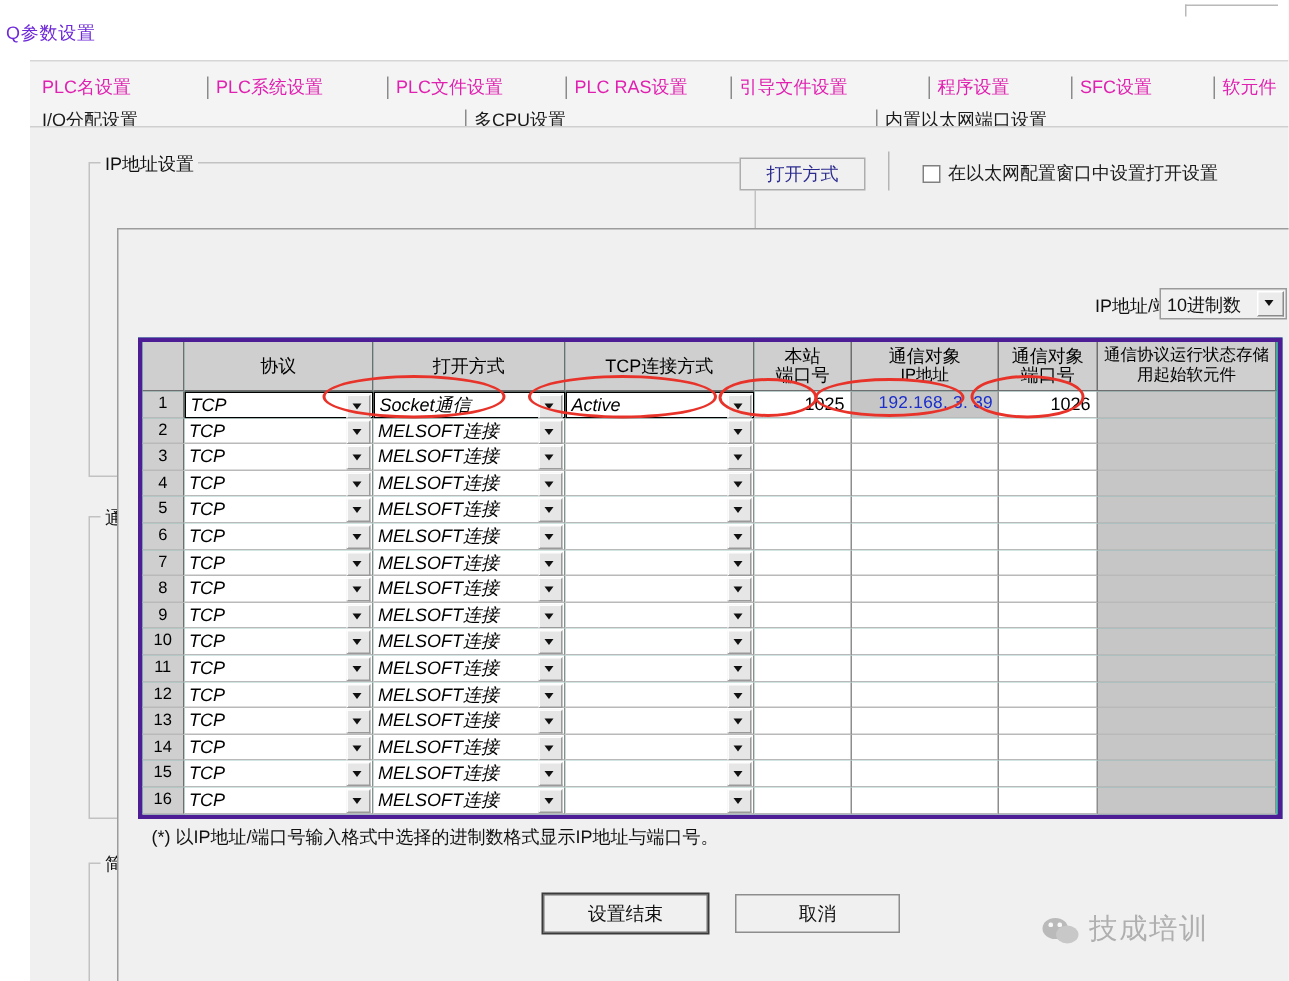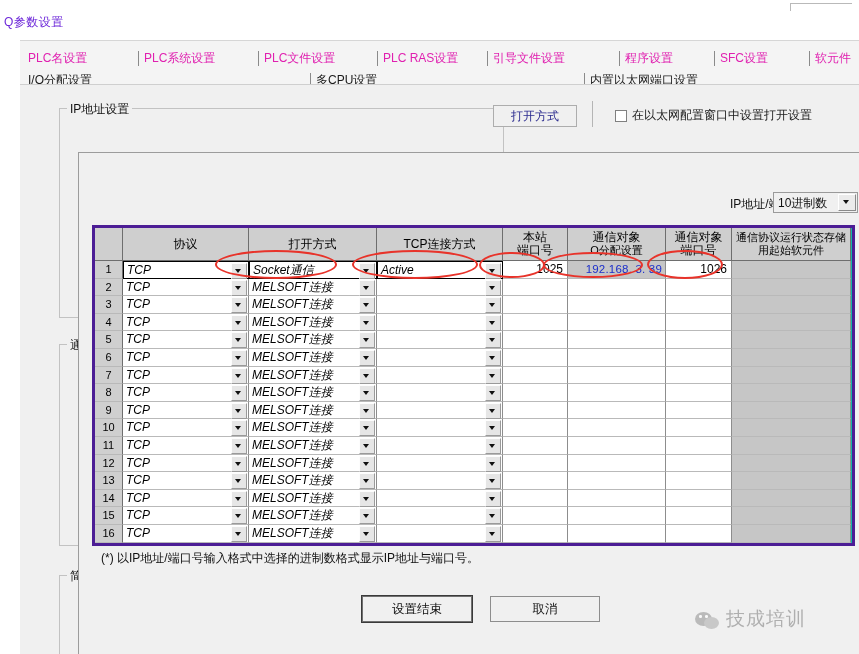--- a/index.html
+++ b/index.html
@@ -162,21 +162,21 @@
       </div>
       <div class="hdr" style="left: 408px; width: 65px;">
         <div>
           <span>本站</span>
           <span>端口号</span>
         </div>
       </div>
       <div class="hdr" style="left: 473px; width: 98px;">
         <div>
           <span>通信对象</span>
-          <span class="sm">O分配设置</span>
+          <span class="sm">IP地址</span>
         </div>
       </div>
       <div class="hdr" style="left: 571px; width: 66px;">
         <div>
           <span>通信对象</span>
           <span>端口号</span>
         </div>
       </div>
       <div class="hdr" style="left: 637px; width: 119px;">
         <div>

